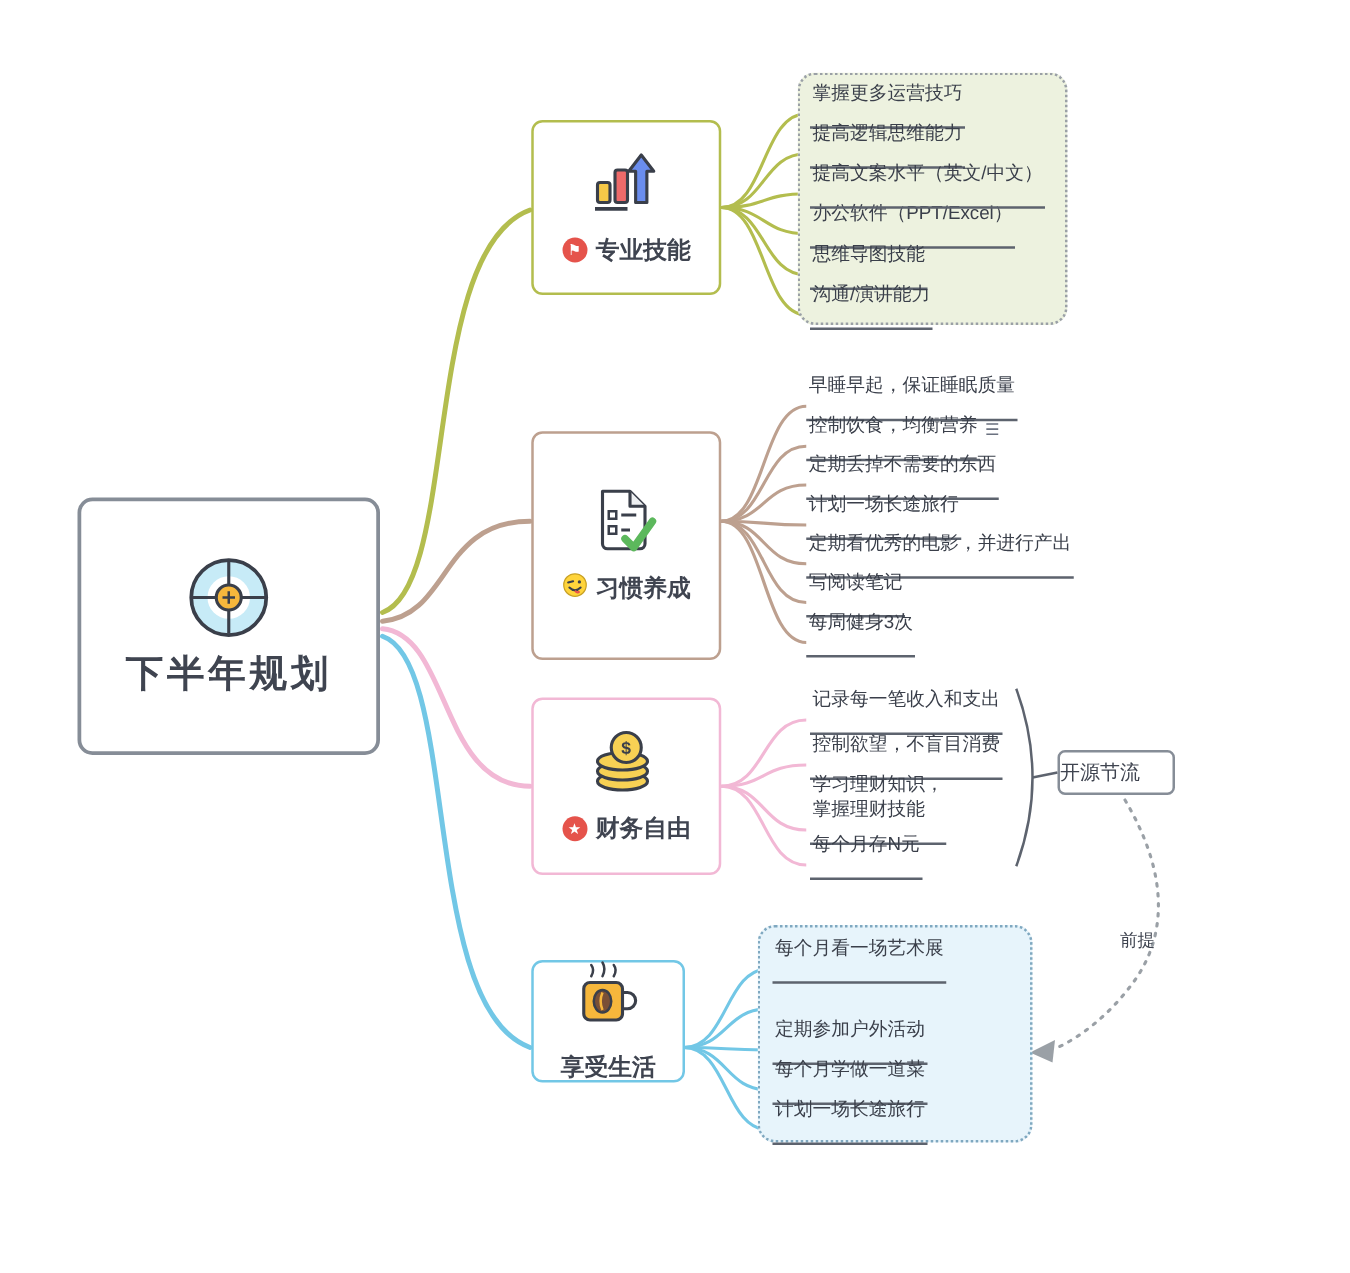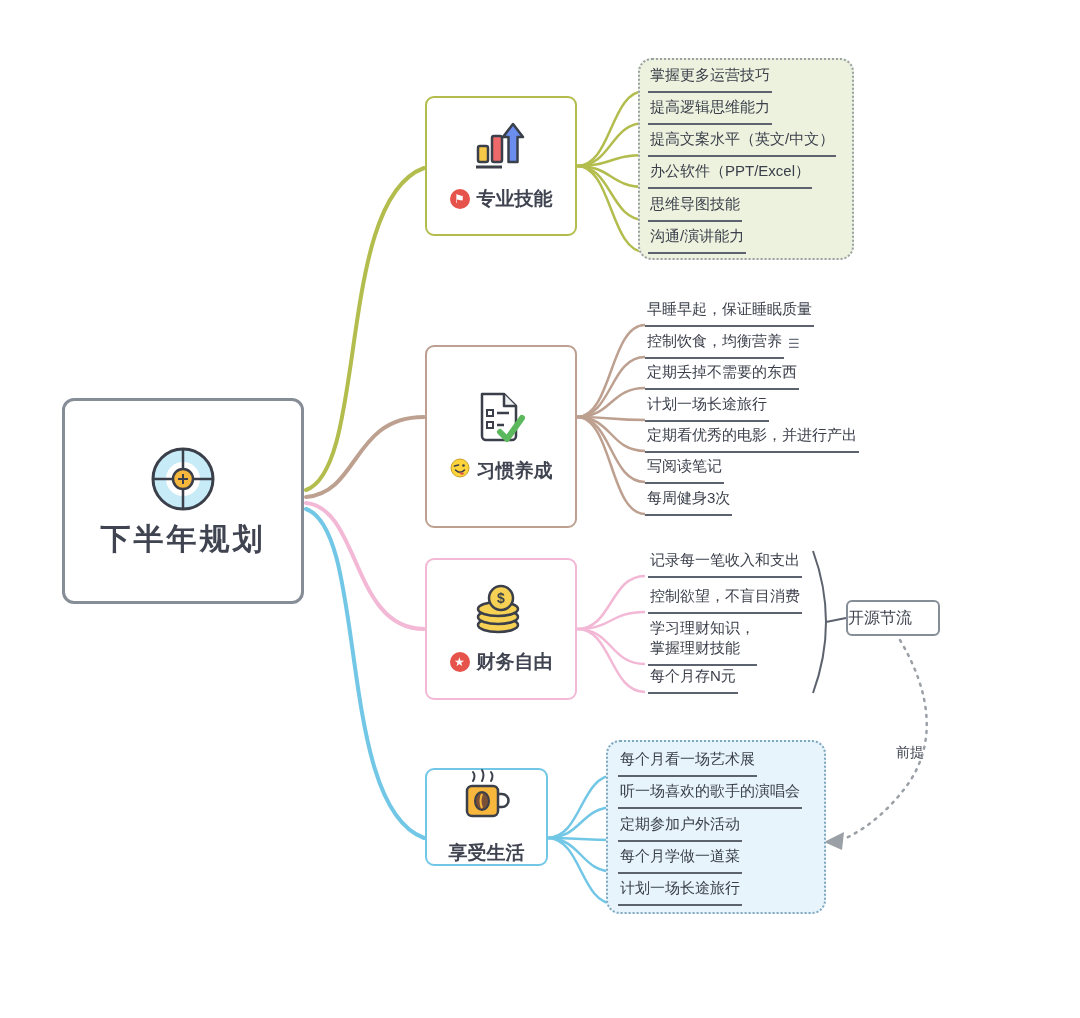--- a/index.html
+++ b/index.html
@@ -23,21 +23,21 @@
     display:flex; flex-direction:column; align-items:center; justify-content:center; gap:10px; z-index:2; }
   .blabel { display:flex; align-items:center; gap:7px; font-size:19px; font-weight:bold; color:#3f4450; }
   .badge { width:20px; height:20px; border-radius:50%; background:#e5534b; color:#fff;
     font-size:12px; line-height:20px; text-align:center; display:inline-block; flex:0 0 auto; }
 
   .gbox { position:absolute; border:2.5px dotted #9aa0a6; border-radius:14px; z-index:1; }
   .box-skills { left:638px; top:58px; width:216px; height:202px; background:#edf2df; }
   .box-life   { left:606px; top:740px; width:220px; height:174px; background:#e7f4fb; border-color:#7fa8c0; }
 
   .item { position:absolute; font-size:15px; line-height:20px; color:#3a3f4a;
-    padding:0 2px 6px 2px; border-bottom:2px solid #5d636e; white-space:pre-line; z-index:2; }
+    padding:0 2px 16px 2px; border-bottom:2px solid #5d636e; white-space:pre-line; z-index:2; }
 
   .callout { position:absolute; left:846px; top:600px; width:94px; height:36px; background:#fff;
     border:2px solid #868d97; border-radius:6px; font-size:16px; color:#3f4450;
     display:flex; align-items:center; justify-content:flex-start; z-index:2; }
   .arrow-label { position:absolute; left:896px; top:744px; font-size:14px; color:#3f4450; z-index:2; }
   .menu-mark { position:absolute; left:788px; top:336px; font-size:13px; color:#6b7280; z-index:2; }
 </style>
 </head>
 <body>
 
@@ -198,18 +198,17 @@
   <div class="item" style="left:648px;top:618px">学习理财知识，
 掌握理财技能</div>
   <div class="item" style="left:648px;top:666px">每个月存N元</div>
 
   <div class="callout">
     <span>开源节流</span>
   </div>
   <div class="arrow-label">前提</div>
 
   <div class="item" style="left:618px;top:749px">每个月看一场艺术展</div>
-  <div class="item" style="left:618px;top:781px">听一场喜欢的歌手的演唱会</div>
   <div class="item" style="left:618px;top:814px">定期参加户外活动</div>
   <div class="item" style="left:618px;top:846px">每个月学做一道菜</div>
   <div class="item" style="left:618px;top:878px">计划一场长途旅行</div>
 
 </div>
 
 </body></html>

